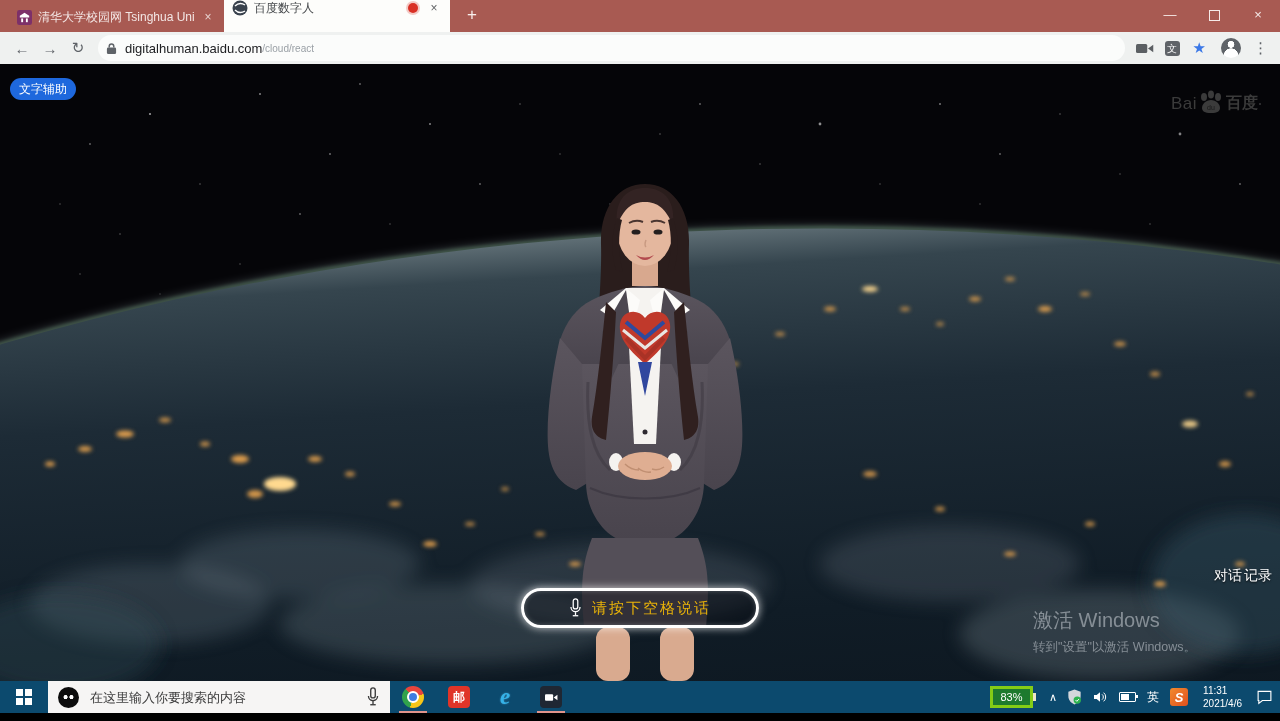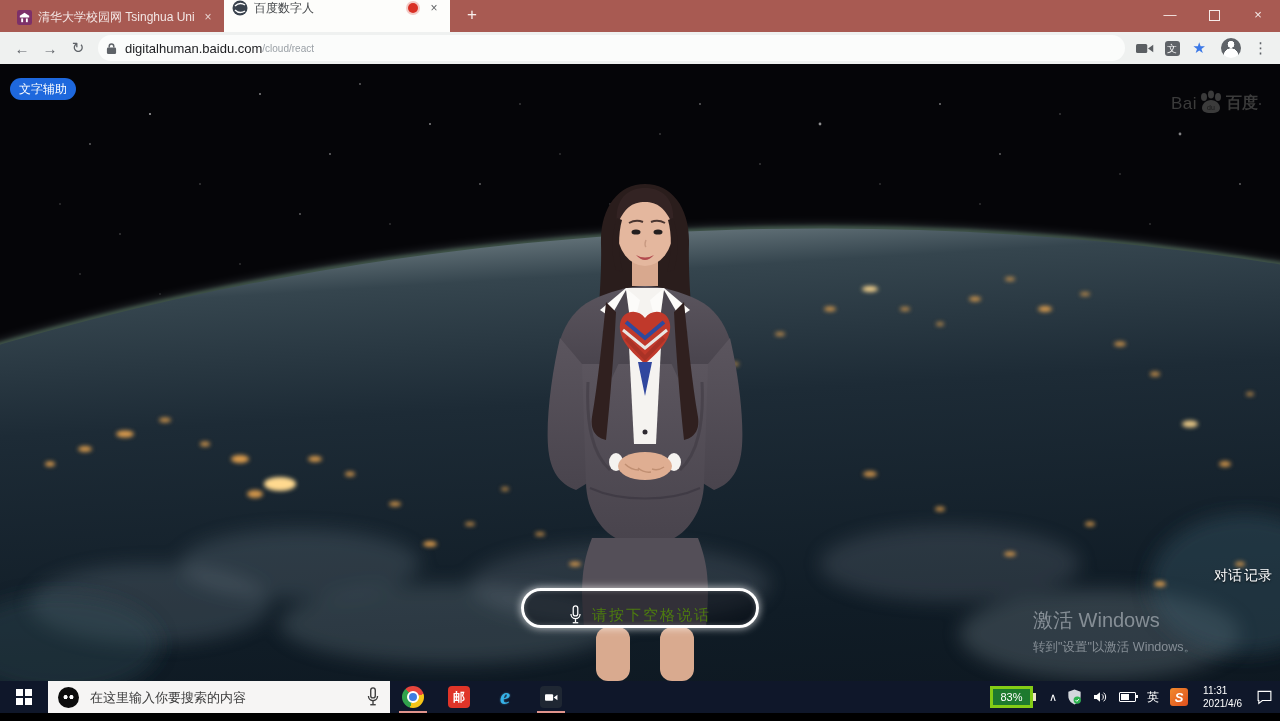--- a/index.html
+++ b/index.html
@@ -29,28 +29,28 @@
   .kebab{color:#5f6368;font-size:15px;margin:0 4px;}
   
   .viewport{position:relative;height:617px;background:#030306;overflow:hidden;}
   .earth-svg,.person-svg{position:absolute;display:block;}
   .earth-svg{left:0;top:0;}
   .person-svg{left:480px;top:118px;}
   .text-assist{position:absolute;left:10px;top:14px;height:22px;padding:0 9px;border-radius:12px;background:#1e68dd;color:#fff;font-size:12px;display:flex;align-items:center;justify-content:center;}
   .baidu-mark{position:absolute;right:22px;top:26px;display:flex;align-items:flex-end;color:#3e3e3e;opacity:.95;}
   .baidu-bai{font-size:17px;font-weight:normal;letter-spacing:.5px;}
   .baidu-cn{font-size:16px;font-weight:bold;margin-left:1px;}
-  .mic-pill{position:absolute;left:50%;transform:translateX(-50%);top:524px;width:232px;height:34px;border:3px solid #fff;border-radius:21px;background:rgba(8,10,18,.45);box-shadow:0 0 9px rgba(255,255,255,.75), inset 0 0 5px rgba(255,255,255,.25);display:flex;align-items:flex-end;justify-content:center;color:#4d7c0f;}
+  .mic-pill{position:absolute;left:50%;transform:translateX(-50%);top:524px;width:232px;height:34px;border:3px solid #fff;border-radius:21px;background:rgba(8,10,18,.45);box-shadow:0 0 9px rgba(255,255,255,.75), inset 0 0 5px rgba(255,255,255,.25);display:flex;align-items:center;justify-content:center;color:#eab308;}
   .mic-pill-label{font-size:15px;letter-spacing:2px;margin-left:10px;}
   .side-menu{position:absolute;right:8px;top:503px;display:flex;flex-direction:row;gap:2px;color:#fff;font-size:14px;text-shadow:0 1px 2px rgba(0,0,0,.8);}
   .activation{position:absolute;left:1033px;top:543px;color:rgba(185,192,199,.62);}
   .activation-l1{font-size:20px;}
   .activation-l2{font-size:12.5px;margin-top:5px;}
   
-  .taskbar{height:32px;background:#0f172a;display:flex;align-items:stretch;}
+  .taskbar{height:32px;background:#0c4a6e;display:flex;align-items:stretch;}
   .start{width:48px;display:flex;align-items:center;justify-content:center;}
   .win-logo{display:grid;grid-template-columns:7.5px 7.5px;grid-template-rows:7.5px 7.5px;gap:1.5px;}
   .win-logo span{background:#fff;}
   .tb-search{width:322px;background:#f6f5f4;display:flex;align-items:center;padding:0 10px;}
   .cortana{width:21px;height:21px;border-radius:50%;background:radial-gradient(circle at 36% 48%,#fff 1.8px,transparent 2.3px),radial-gradient(circle at 64% 48%,#fff 1.8px,transparent 2.3px),#0c0c0c;flex:0 0 21px;margin-right:9px;}
   .search-input{flex:1;border:none;background:transparent;outline:none;font-size:13px;color:#3c3c3c;font-family:"Liberation Sans",sans-serif;}
   .search-input::placeholder{color:#3c3c3c;opacity:1;}
   .tb-icon{width:46px;display:flex;align-items:center;justify-content:center;position:relative;}
   .tb-icon.open::after{content:"";position:absolute;bottom:0;left:9px;right:9px;height:2px;background:#e0948c;}
   .chrome-ball{width:22px;height:22px;border-radius:50%;background:conic-gradient(from -45deg,#e8453c 0 120deg,#f7c617 0 240deg,#31a24c 0 360deg);position:relative;}

